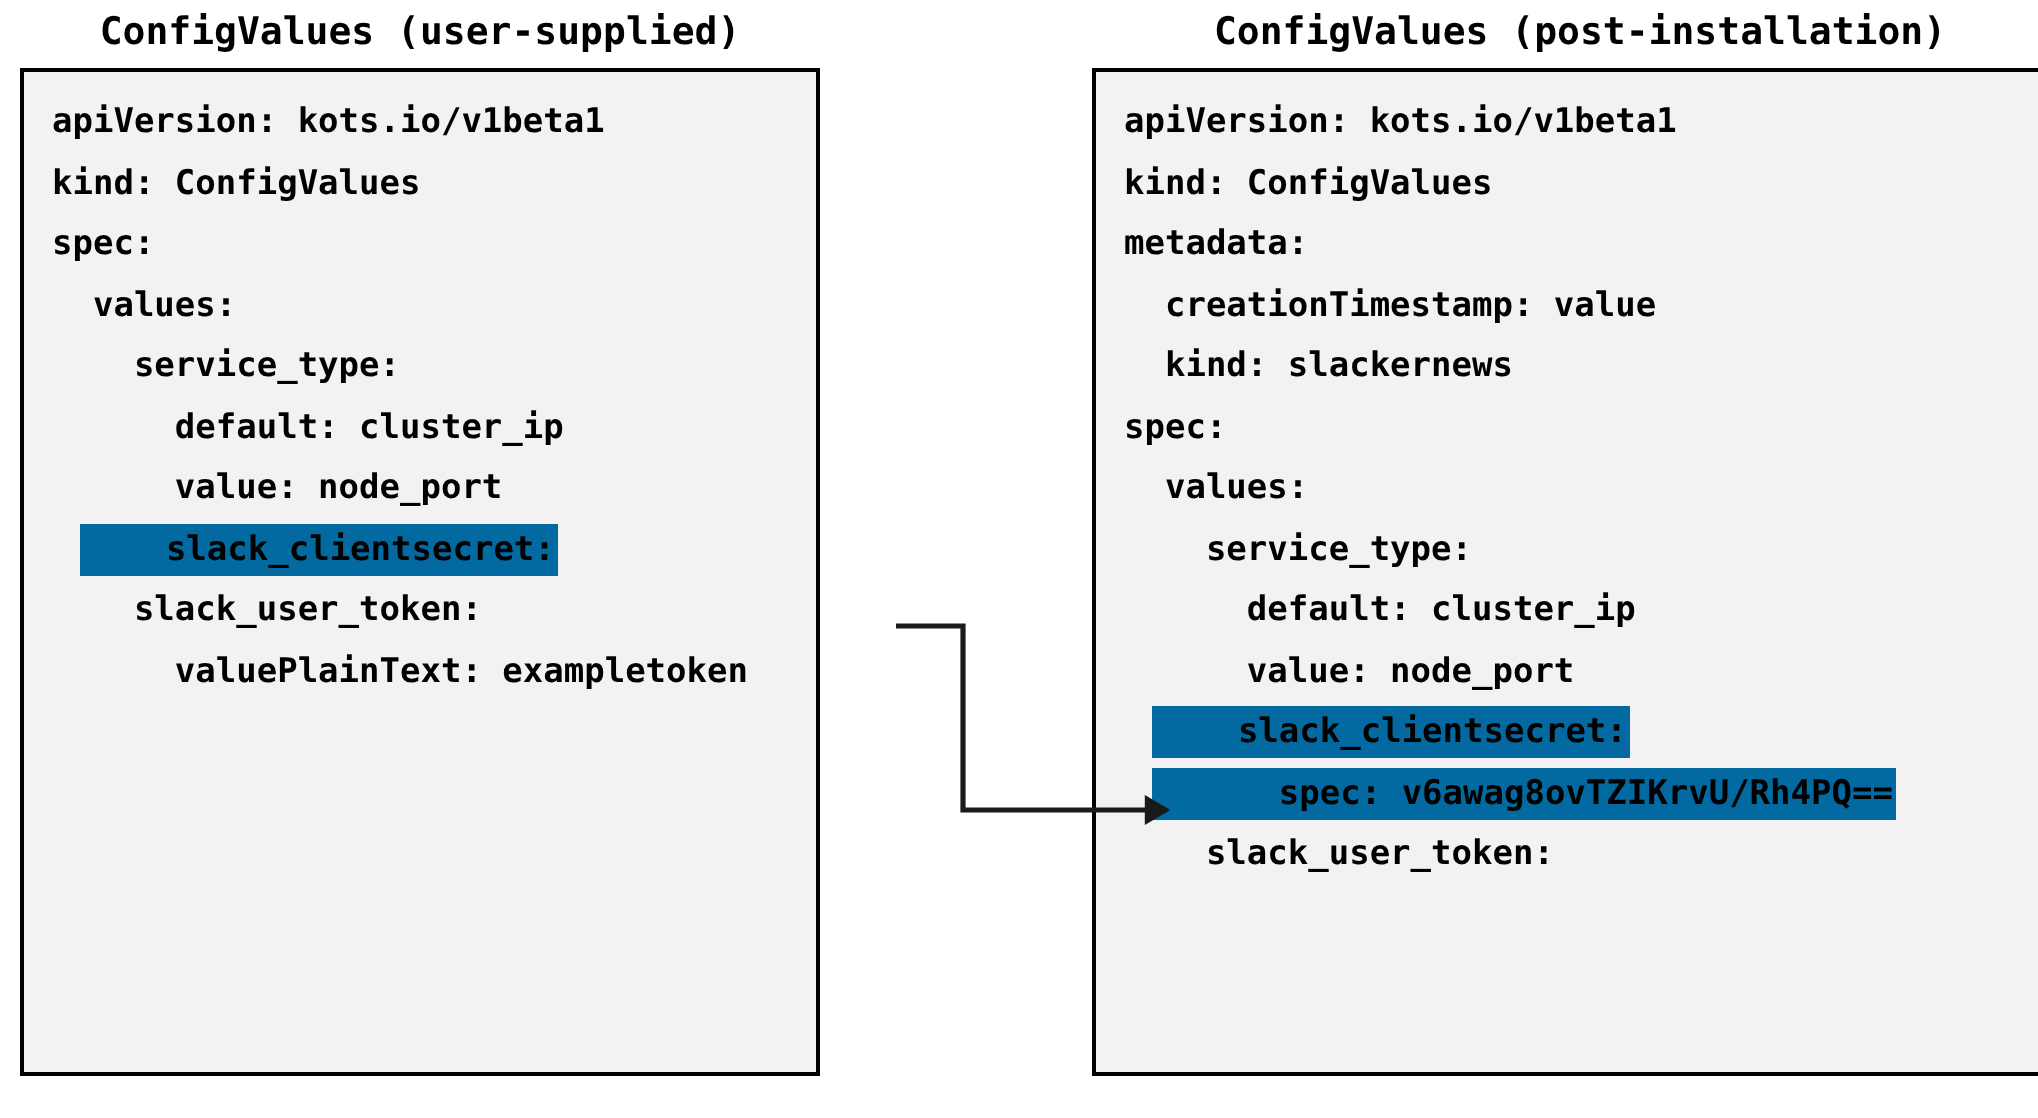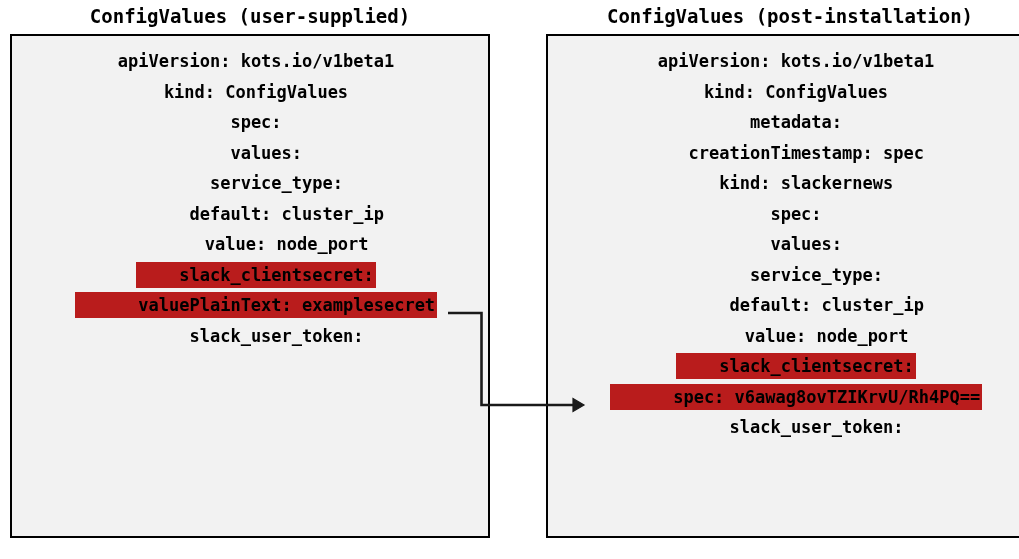--- a/index.html
+++ b/index.html
@@ -11,21 +11,21 @@
     width: 1019px;
     height: 559px;
     position: relative;
     font-family: "DejaVu Sans Mono", "Liberation Mono", monospace;
     overflow: hidden;
   }
   .panel {
     position: absolute;
     top: 0;
   }
-  #panel-left  { left: 10px;  width: 480px; }
+  #panel-left  { left: 10px;  width: 400px; }
   #panel-right { left: 546px; width: 488px; }
 
   .panel-title {
     font-family: "DejaVu Sans Mono", "Liberation Mono", monospace;
     font-size: 19px;
     font-weight: bold;
     color: #000000;
     text-align: center;
     letter-spacing: 0px;
     height: 34px;
@@ -45,29 +45,29 @@
 
   .yaml-line {
     font-family: "DejaVu Sans Mono", "Liberation Mono", monospace;
     font-size: 17px;
     font-weight: bold;
     color: #000000;
     height: 30.5px;
     line-height: 30.5px;
     white-space: pre;
     padding-left: 12px;
-    text-align: center;
   }
   .yaml-line > span.txt {
     display: inline-block;
     padding: 1px 2px;
     line-height: 24px;
   }
   .yaml-line.hl > span.txt {
-    background: #b91c1c;
+    background: #0369a1;
+    margin-left: 16px;
   }
 
   
   #connector {
     position: absolute;
     left: 0;
     top: 0;
     width: 1019px;
     height: 559px;
     pointer-events: none;
@@ -80,32 +80,32 @@
   <div class="panel-title">ConfigValues (user-supplied)</div>
   <div class="yaml-box" id="yaml-left">
       <div class="yaml-line"><span class="txt">apiVersion: kots.io/v1beta1</span></div>
       <div class="yaml-line"><span class="txt">kind: ConfigValues</span></div>
       <div class="yaml-line"><span class="txt">spec:</span></div>
       <div class="yaml-line"><span class="txt">  values:</span></div>
       <div class="yaml-line"><span class="txt">    service_type:</span></div>
       <div class="yaml-line"><span class="txt">      default: cluster_ip</span></div>
       <div class="yaml-line"><span class="txt">      value: node_port</span></div>
       <div class="yaml-line hl"><span class="txt">    slack_clientsecret:</span></div>
-      <div class="yaml-line hl"><span class="txt">      valuePlainText: examplesecret</span></div>
       <div class="yaml-line"><span class="txt">    slack_user_token:</span></div>
+      <div class="yaml-line"><span class="txt">      valuePlainText: exampletoken</span></div>
     </div>
 </div>
 
 <div class="panel" id="panel-right">
   <div class="panel-title">ConfigValues (post-installation)</div>
   <div class="yaml-box" id="yaml-right">
       <div class="yaml-line"><span class="txt">apiVersion: kots.io/v1beta1</span></div>
       <div class="yaml-line"><span class="txt">kind: ConfigValues</span></div>
       <div class="yaml-line"><span class="txt">metadata:</span></div>
-      <div class="yaml-line"><span class="txt">  creationTimestamp: spec</span></div>
+      <div class="yaml-line"><span class="txt">  creationTimestamp: value</span></div>
       <div class="yaml-line"><span class="txt">  kind: slackernews</span></div>
       <div class="yaml-line"><span class="txt">spec:</span></div>
       <div class="yaml-line"><span class="txt">  values:</span></div>
       <div class="yaml-line"><span class="txt">    service_type:</span></div>
       <div class="yaml-line"><span class="txt">      default: cluster_ip</span></div>
       <div class="yaml-line"><span class="txt">      value: node_port</span></div>
       <div class="yaml-line hl"><span class="txt">    slack_clientsecret:</span></div>
       <div class="yaml-line hl"><span class="txt">      spec: v6awag8ovTZIKrvU/Rh4PQ==</span></div>
       <div class="yaml-line"><span class="txt">    slack_user_token:</span></div>
     </div>

